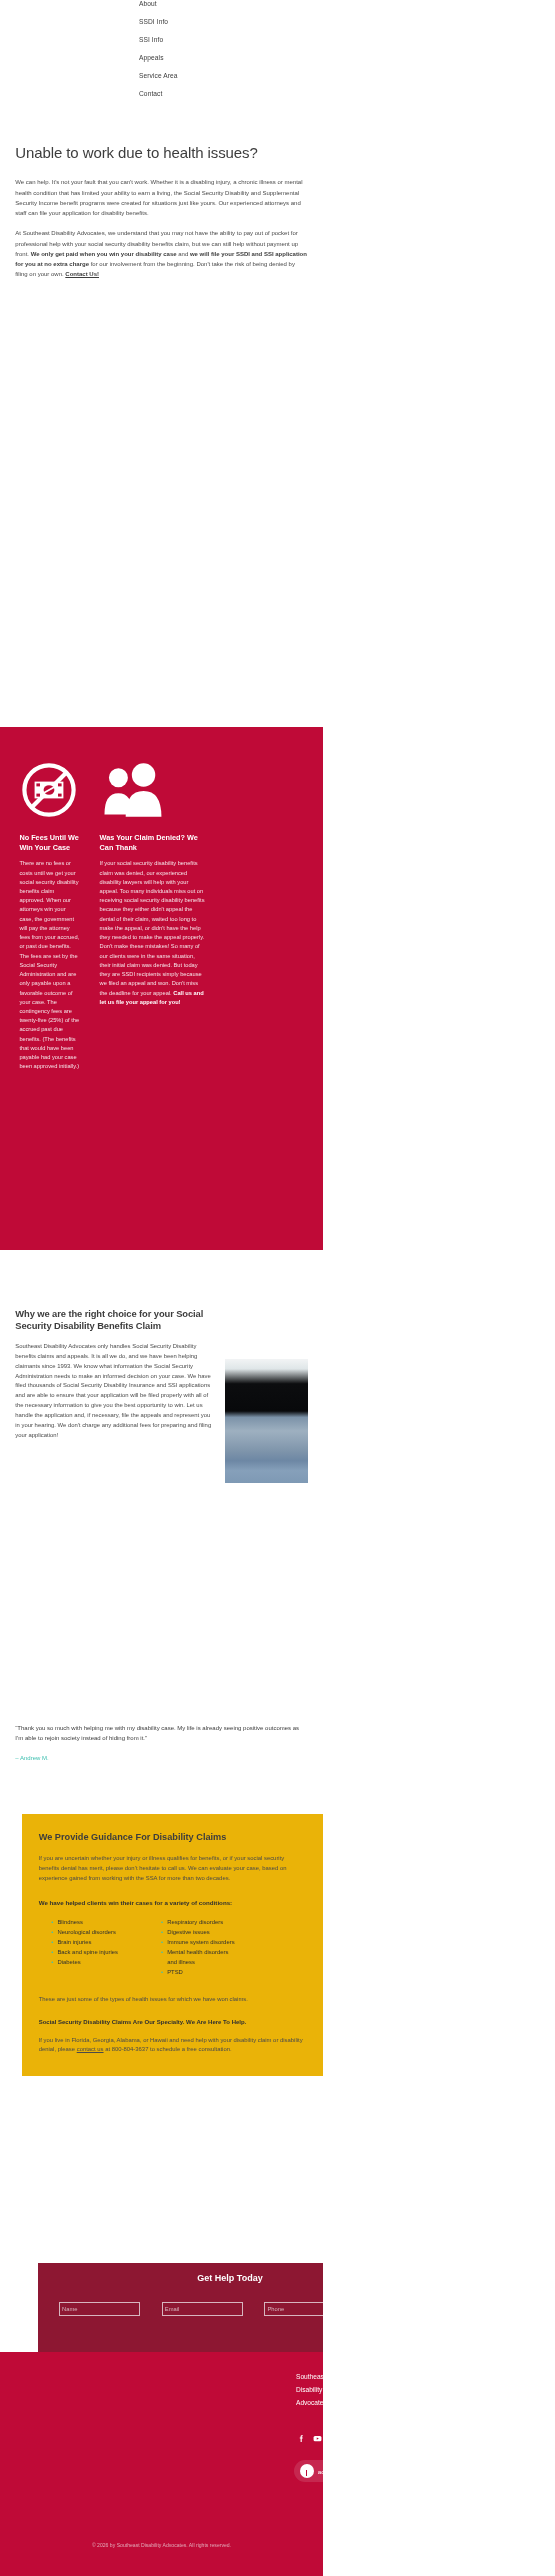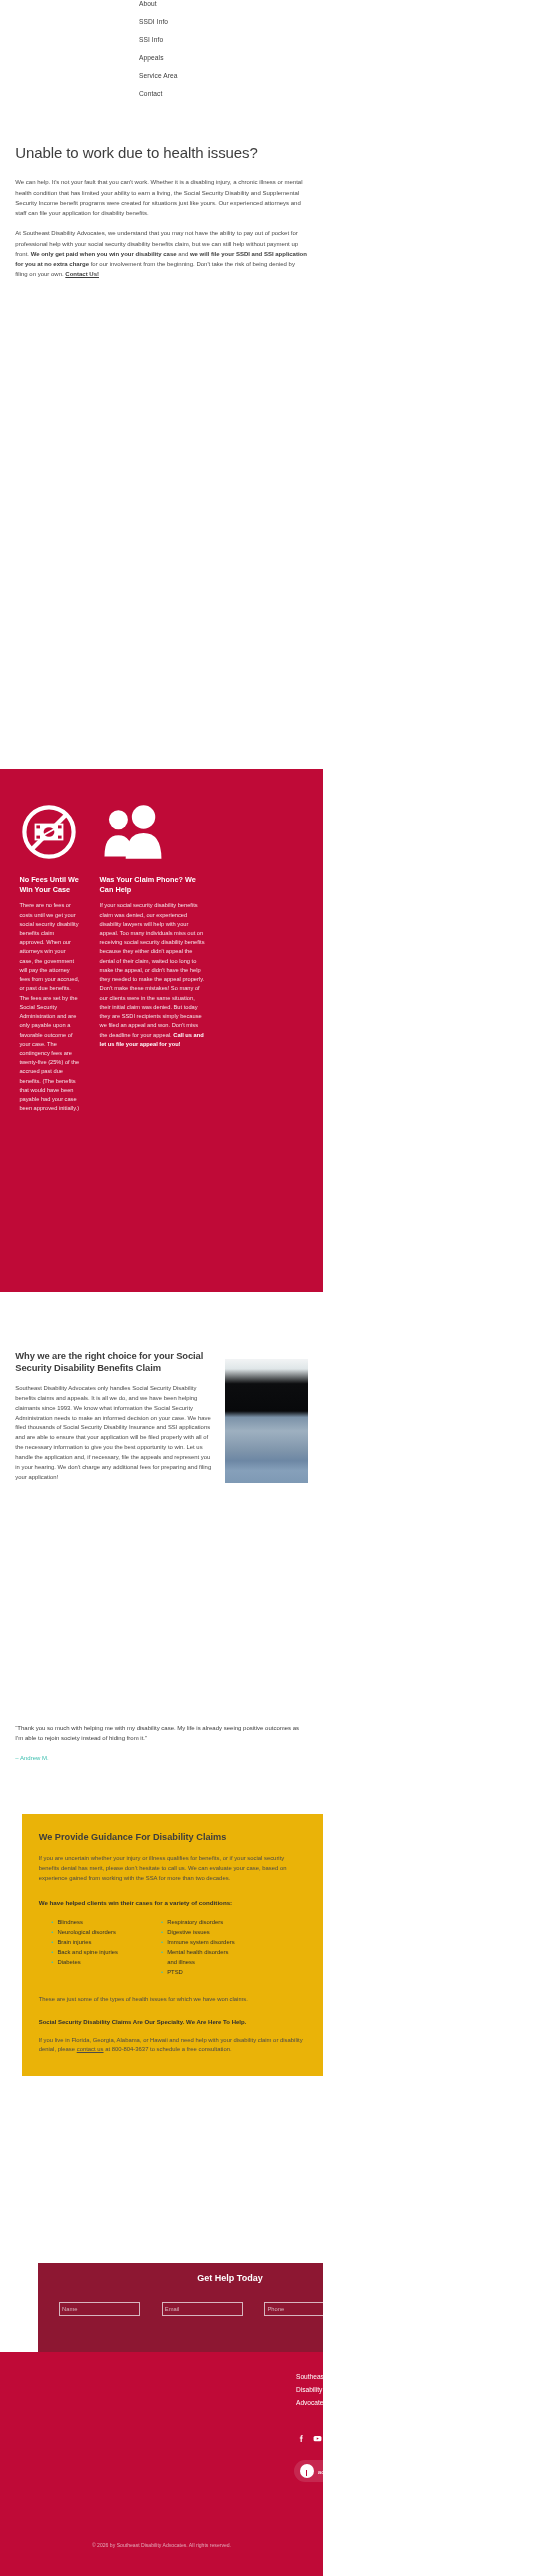--- a/index.html
+++ b/index.html
@@ -63,21 +63,21 @@
   .hero .contact-link {
     font-weight: bold;
     color: #3d3d3d;
     text-decoration: underline;
   }
 
   
   .cards {
     position: absolute;
     left: 0;
-    top: 769px;
+    top: 727px;
     width: 323px;
     height: 523px;
     background: #bf0a37;
     display: flex;
   }
   .card {
     position: relative;
     padding: 19.4px 14px 0 14px;
     color: #ffffff;
   }
@@ -98,21 +98,21 @@
   .card p b { font-weight: bold; color: #ffffff; }
 
   
   .why {
     position: absolute;
     left: 0;
     top: 1308px;
     width: 323px;
     padding: 0 15.3px;
   }
-  .why-row { display: flex; gap: 8.3px; align-items: flex-end; }
+  .why-row { display: flex; gap: 8.3px; }
   .why-col { width: 201px; }
   .why h2 {
     font-size: 9.4px;
     font-weight: bold;
     color: #3d3d3d;
     line-height: 1.28;
     margin-bottom: 9.7px;
     letter-spacing: -0.1px;
   }
   .why p {
@@ -356,21 +356,21 @@
 
       <div class="card card-2">
         <div class="card-icon">
           <svg width="67" height="54" viewBox="0 0 120 96" aria-hidden="true">
             <circle cx="33" cy="26" r="17" fill="#ffffff"></circle>
             <path d="M8 92 Q8 54 33 54 Q58 54 58 92 Z" fill="#ffffff"></path>
             <circle cx="78" cy="21" r="21" fill="#ffffff"></circle>
             <path d="M46 96 Q46 50 78 50 Q110 50 110 96 Z" fill="#ffffff"></path>
           </svg>
         </div>
-        <h3>Was Your Claim Phone? We Can Help</h3>
+        <h3>Was Your Claim Denied? We Can Thank</h3>
         <p><span>If your social security disability benefits claim was denied, our experienced disability lawyers will help with your appeal. Too many individuals miss out on receiving social security disability benefits because they either didn't appeal the denial of their claim, waited too long to make the appeal, or didn't have the help they needed to make the appeal properly. Don't make these mistakes! So many of our clients were in the same situation, their initial claim was denied. But today they are SSDI recipients simply because we filed an appeal and won. Don't miss the deadline for your appeal. </span><b>Call us and let us file your appeal for you!</b></p>
       </div>
     </section>
 
     <section class="why">
       <div class="why-row">
         <div class="why-col">
           <h2>Why we are the right choice for your Social Security Disability Benefits Claim</h2>
           <p>Southeast Disability Advocates only handles Social Security Disability benefits claims and appeals. It is all we do, and we have been helping claimants since 1993. We know what information the Social Security Administration needs to make an informed decision on your case. We have filed thousands of Social Security Disability Insurance and SSI applications and are able to ensure that your application will be filed properly with all of the necessary information to give you the best opportunity to win. Let us handle the application and, if necessary, file the appeals and represent you in your hearing. We don't charge any additional fees for preparing and filing your application!</p>
         </div>

